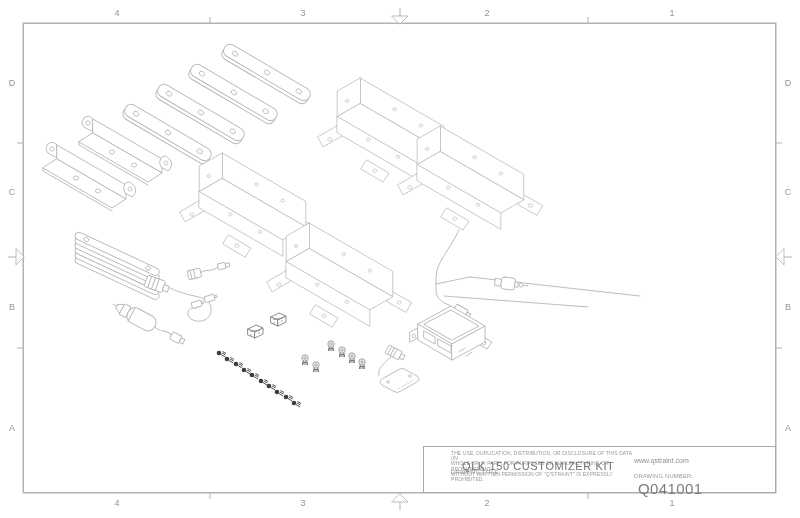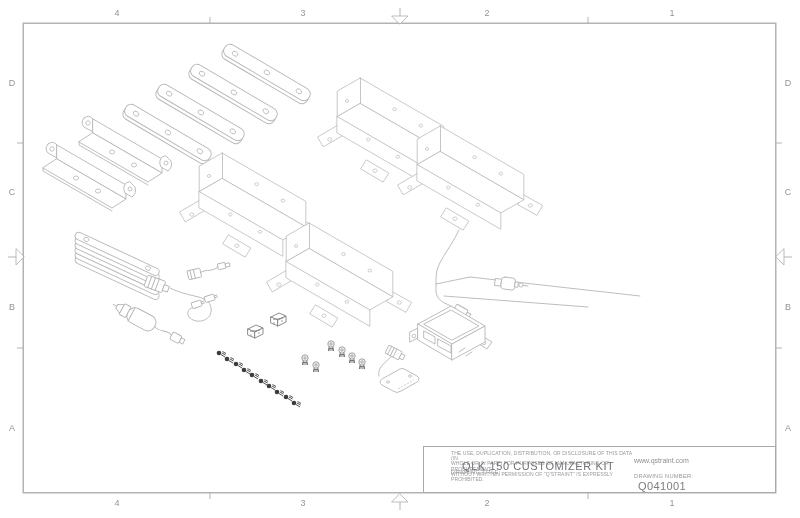--- a/index.html
+++ b/index.html
@@ -13,21 +13,21 @@
   svg .wire{fill:none;stroke:#b5b6b8;stroke-width:0.9;stroke-linecap:round;}
   svg .hole{fill:#ffffff;stroke:#b5b6b8;stroke-width:0.8;}
   svg .frame-ln{fill:none;stroke:#b2b3b5;stroke-width:1;}
   .tblock{position:absolute;left:423px;top:446px;width:353px;height:47px;
           border:1px solid #a9aaac;box-sizing:border-box;background:#fff;}
   .tb-disc{position:absolute;left:27px;top:4px;width:185px;font-size:5px;line-height:5.2px;
            color:#98999c;letter-spacing:0.1px;}
   .tb-label{position:absolute;font-size:5.8px;color:#98999c;letter-spacing:0.2px;}
   .tb-title{position:absolute;left:38px;top:13px;font-size:11px;color:#707175;letter-spacing:0.6px;}
   .tb-web{position:absolute;left:210px;top:10px;font-size:7px;color:#8e8f92;}
-  .tb-num{position:absolute;left:214px;top:33px;font-size:11px;color:#7c7d80;letter-spacing:0.4px;}
+  .tb-num{position:absolute;left:214px;top:33px;font-size:15px;color:#7c7d80;letter-spacing:0.4px;}
 </style>
 </head>
 <body>
 
 <div class="sheet">
 
   <svg width="800" height="518" style="position:absolute;left:0;top:0;">
     <defs>
       <g id="strip">
         <rect class="ln" x="0" y="3.5" width="98" height="13" rx="6"></rect>

